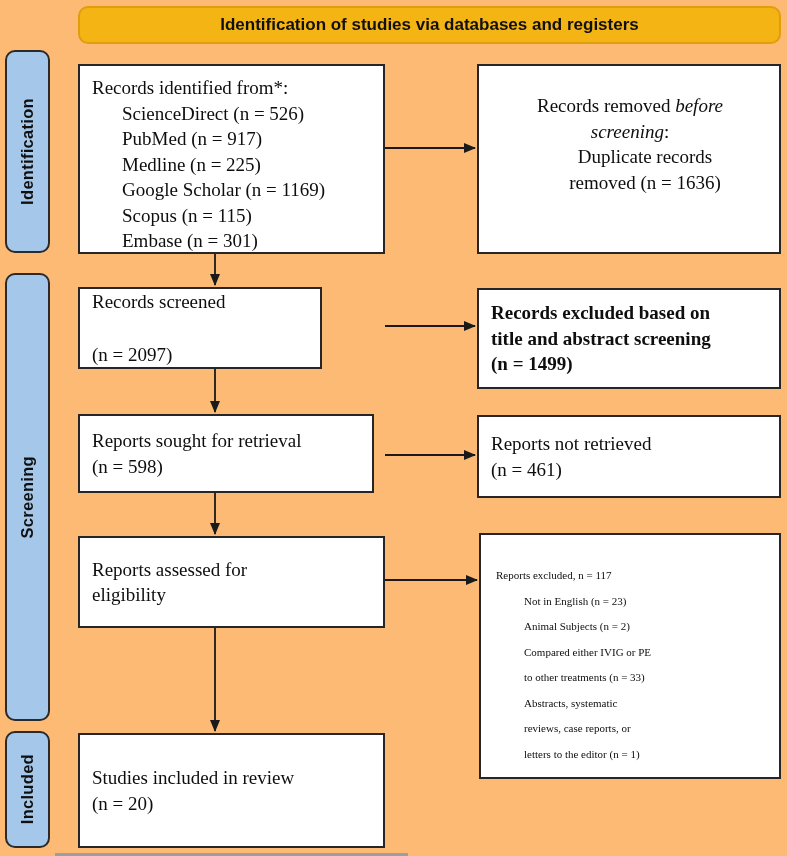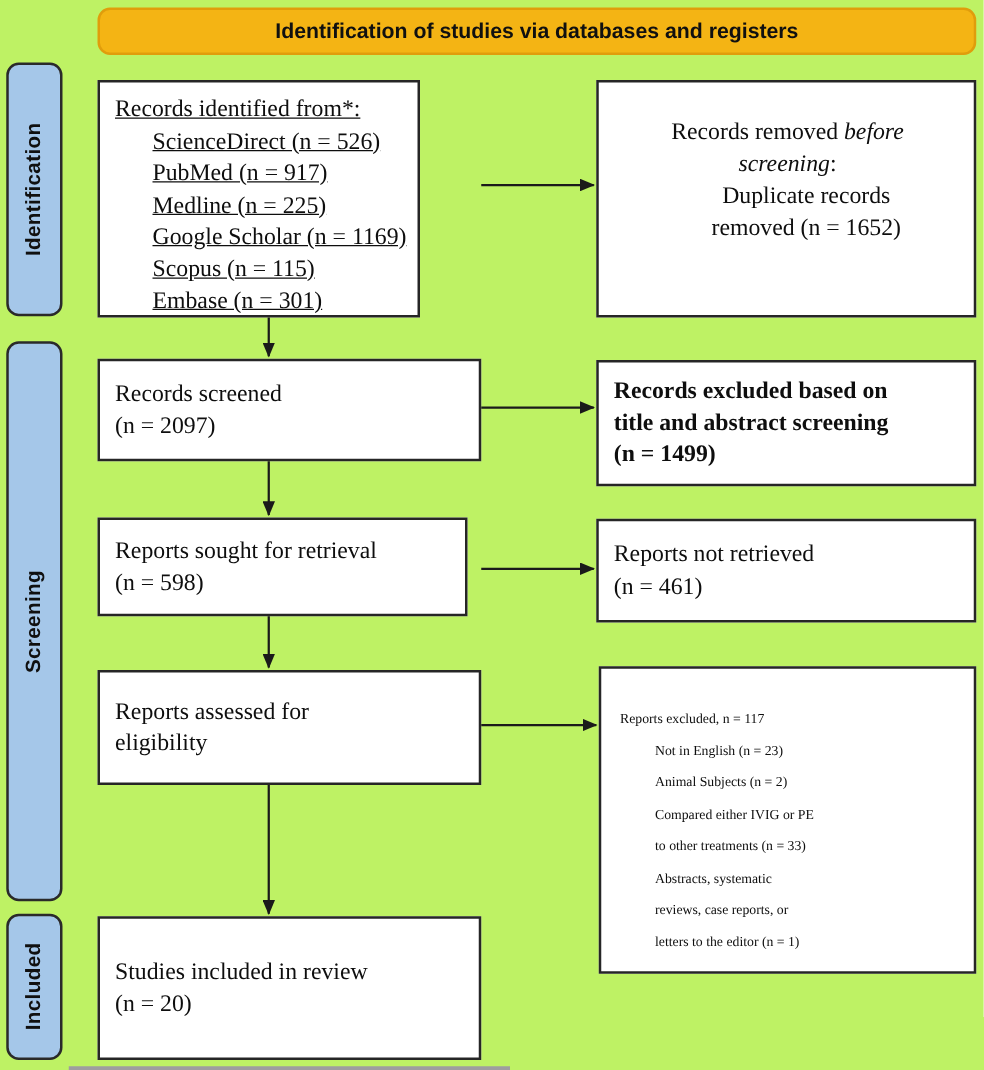--- a/index.html
+++ b/index.html
@@ -1,16 +1,16 @@
 <!DOCTYPE html>
 <html><head>
 <meta charset="utf-8">
 <style>
   html,body { margin:0; padding:0; background:#ffffff; }
-  .canvas { position:relative; width:787px; height:856px; background:#bef264; overflow:hidden;
+  .canvas { position:relative; width:787px; height:856px; background:#fdba74; overflow:hidden;
             font-family:"Liberation Serif", serif; color:#0e0e0e; }
 
   
   .banner { position:absolute; left:78px; top:6px; width:703px; height:38px; box-sizing:border-box;
             background:#F4B414; border:2px solid #E09D0C; border-radius:10px;
             display:flex; align-items:center; justify-content:center;
             font-family:"Liberation Sans", sans-serif; font-weight:bold; font-size:17px; color:#101010; }
 
   
   .stage { position:absolute; left:5px; width:45px; box-sizing:border-box;
@@ -23,23 +23,23 @@
   .stage-screening      { top:273px; height:448px; }
   .stage-included       { top:731px; height:117px; }
 
   
   .box { position:absolute; box-sizing:border-box; background:#ffffff; border:2px solid #262626;
          font-size:19px; line-height:25.5px; }
   .center { display:flex; flex-direction:column; justify-content:center;
             padding-left:12px; padding-right:6px; }
   .indent { padding-left:30px; }
 
-  .box-identified        { left:78px;  top:64px;  width:258px; height:190px; padding:9px 6px 0 12px;text-decoration:underline; }
+  .box-identified        { left:78px;  top:64px;  width:307px; height:190px; padding:9px 6px 0 12px; }
   .box-removed           { left:477px; top:64px;  width:304px; height:190px; padding:27px 10px 0 12px;text-align:center; }
-  .box-screened          { left:78px;  top:287px; width:307px; height:82px; }
+  .box-screened          { left:78px;  top:287px; width:244px; height:82px;justify-content:space-between; }
   .box-title-excluded    { left:477px; top:288px; width:304px; height:101px;font-weight:bold; }
   .box-sought            { left:78px;  top:414px; width:296px; height:79px; }
   .box-not-retrieved     { left:477px; top:415px; width:304px; height:83px; }
   .box-assessed          { left:78px;  top:536px; width:307px; height:92px; }
   .box-reports-excluded  { left:479px; top:533px; width:302px; height:246px;
                            padding:28px 8px 0 15px; font-size:11px; line-height:25.5px; }
   .box-reports-excluded .indent { padding-left:28px; }
   .box-included          { left:78px;  top:733px; width:307px; height:115px; }
 
   .it { font-style:italic; }
@@ -75,21 +75,21 @@
     <div class="indent">Medline (n = 225)</div>
     <div class="indent">Google Scholar (n = 1169)</div>
     <div class="indent">Scopus (n = 115)</div>
     <div class="indent">Embase (n = 301)</div>
   </div>
 
   <div class="box box-removed">
     <div><span>Records removed </span><span class="it">before</span></div>
     <div><span class="it">screening</span><span>:</span></div>
     <div class="indent">Duplicate records</div>
-    <div class="indent">removed (n = 1652)</div>
+    <div class="indent">removed (n = 1636)</div>
   </div>
 
   <div class="box center box-screened">
     <div>Records screened</div>
     <div>(n = 2097)</div>
   </div>
 
   <div class="box center box-title-excluded">
     <div>Records excluded based on</div>
     <div>title and abstract screening</div>

